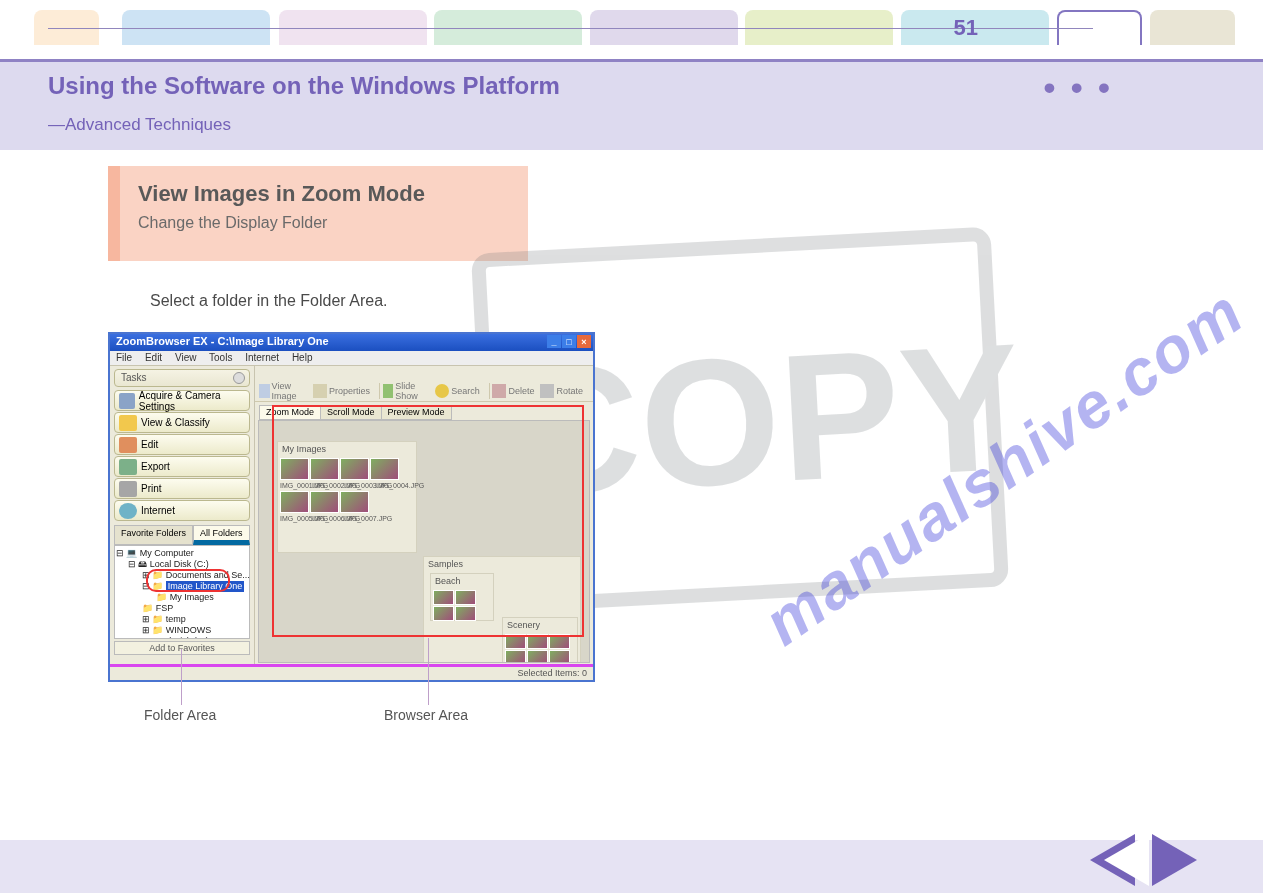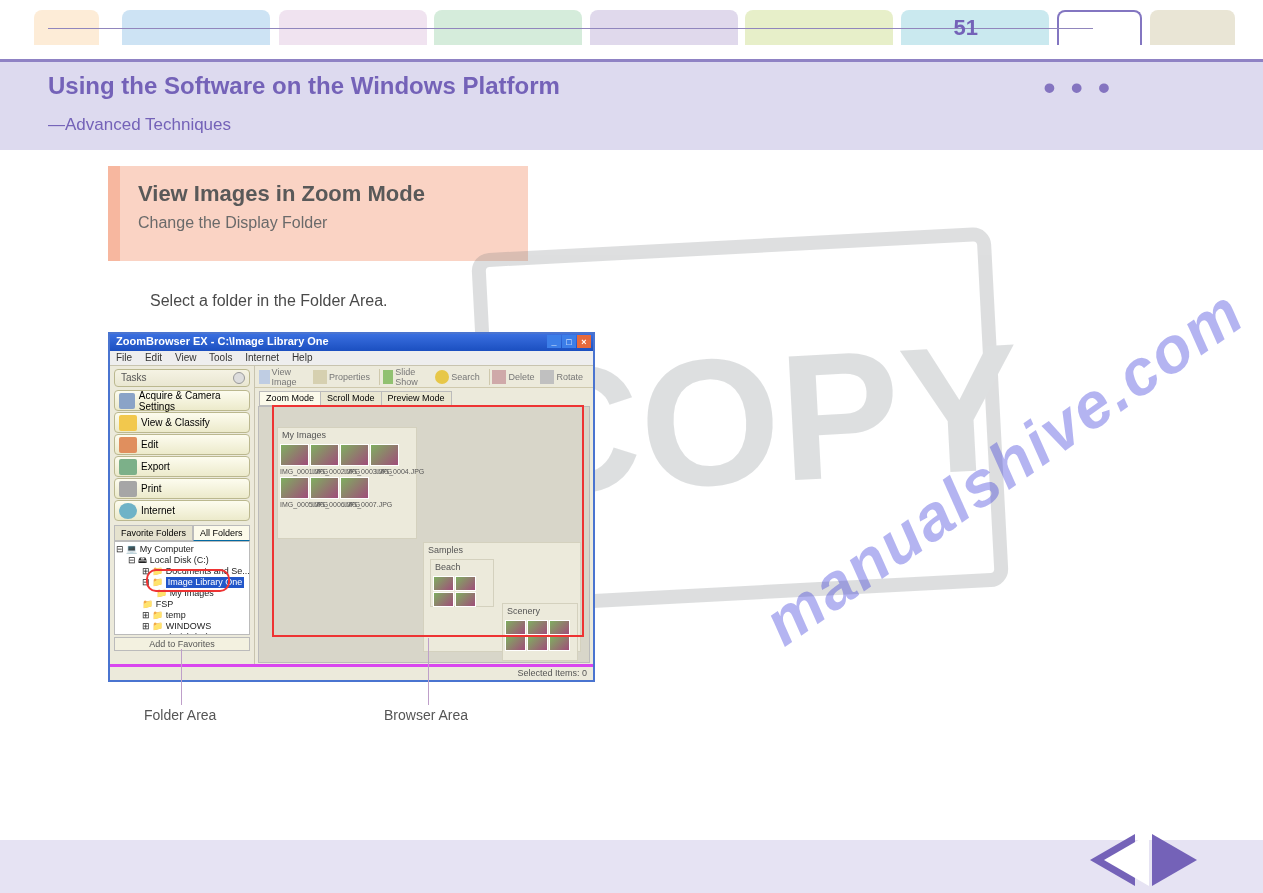--- a/index.html
+++ b/index.html
@@ -54,32 +54,32 @@
 .task-item .ticon { width:18px; height:16px; margin-right:4px; display:inline-flex; align-items:center; justify-content:center; }
 .ticon.cam  { background:#8aa3c7; border-radius:2px; }
 .ticon.fold { background:#f2c84d; border-radius:2px; }
 .ticon.edit { background:#e08f5e; border-radius:2px; }
 .ticon.exp  { background:#7cb089; border-radius:2px; }
 .ticon.prn  { background:#a6a6a6; border-radius:2px; }
 .ticon.net  { background:#6fb3c7; border-radius:50%; }
 
 .fav-tabs { margin:4px 4px 0 4px; display:flex; font-size:9px; }
 .fav-tabs div { padding:2px 6px; border:1px solid #bbb; background:#e5e2ce; }
-.fav-tabs .active { background:#fcfaea; border-bottom:1px solid #0369a1; position:relative; z-index:1; }
+.fav-tabs .active { background:#fcfaea; border-bottom:5px solid #0369a1; position:relative; z-index:1; }
 .tree { margin:0 4px 2px 4px; border:1px solid #bbb; height:94px; background:#fff; overflow:hidden; padding:2px 1px; color:#222; }
 .tree .node { white-space:nowrap; font-size:9px; line-height:11px; }
 .tree .ind1 { padding-left:12px; }
 .tree .ind2 { padding-left:26px; }
 .tree .ind3 { padding-left:40px; }
 .tree .hl   { background:#2256c9; color:#fff; display:inline-block; padding:0 2px; }
 .tree-highlight-box { position:absolute; border:2px solid #e33; border-radius:10px; width:84px; height:23px; left:146px; top:569px; pointer-events:none; }
 .add-fav { margin:2px 4px; height:14px; border:1px solid #bbb; background:#f3f1e0; text-align:center; font-size:9px; line-height:12px; color:#555; }
 
 
-.toolbar { height:22px; display:flex; align-items:center; padding:0 4px; font-size:9px; color:#777; border-bottom:1px solid #cfc9ad; }
+.toolbar { height:22px; display:flex; align-items:center; padding:0 4px; font-size:9px; color:#777; border-bottom:1px solid #cfc9ad;margin-top:14px; }
 .toolbar .tb { display:flex; align-items:center; margin-right:6px; }
 .toolbar .tb .ico { width:14px; height:14px; margin-right:2px; }
 .ico.view  { background:#bfcde3; } .ico.prop { background:#d6d0b0; }
 .ico.slide { background:#91c171; } .ico.srch { background:#e7c748; border-radius:50%; }
 .ico.del   { background:#cfa9a9; } .ico.rot { background:#c0c0c0; }
 .toolbar .sep { width:1px; height:16px; background:#cfc9ad; margin:0 3px; }
 
 .modetabs { height:18px; padding:3px 16px 0 4px; font-size:9px; display:flex; }
 .modetabs div { border:1px solid #bbb; padding:1px 6px; background:#eae7d1; margin-right:-1px; }
 .modetabs .mact { background:#fcfaea; }

